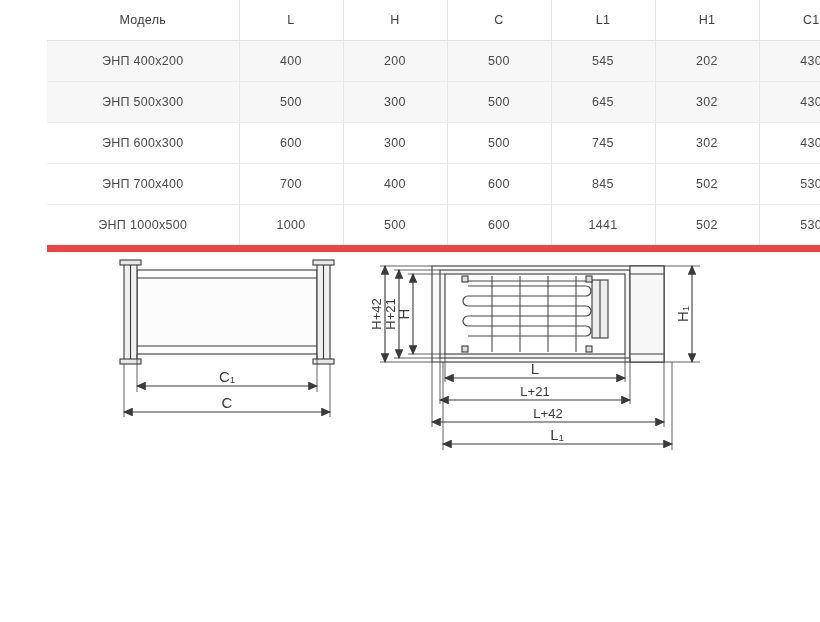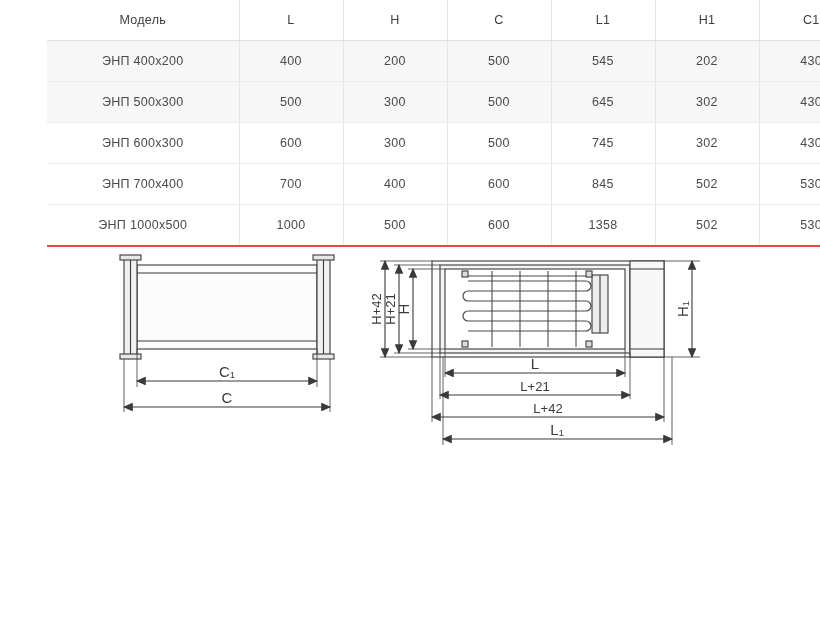--- a/index.html
+++ b/index.html
@@ -53,21 +53,21 @@
     border-bottom: 1px solid #e0e0e0;
   }
   table.spec tbody tr.odd td { background: #f7f7f7; }
   table.spec tbody tr.even td { background: #ffffff; }
 
   table.spec td.model,
   table.spec th.model {
     text-align: center;
     font-size: 12.5px;
   }
-  table.spec tbody tr:last-child td { border-bottom: 2px solid #ef4444; }
+  table.spec tbody tr:last-child td { border-bottom: 7px solid #ef4444; }
 
   
   .drawing {
     position: relative;
     width: 820px;
     height: 250px;
     background: #ffffff;
   }
   .drawing svg { display: block; }
 </style>
@@ -132,21 +132,21 @@
         <td>600</td>
         <td>845</td>
         <td>502</td>
         <td>530</td>
       </tr>
       <tr class="even">
         <td class="model">ЭНП 1000x500</td>
         <td>1000</td>
         <td>500</td>
         <td>600</td>
-        <td>1358</td>
+        <td>1441</td>
         <td>502</td>
         <td>530</td>
       </tr>
     </tbody>
   </table>
 
   <div class="drawing">
     <svg width="820" height="250" viewBox="0 0 820 250" xmlns="http://www.w3.org/2000/svg">
       <defs>
         <marker id="arrEnd" markerWidth="9" markerHeight="8" refX="8" refY="4" orient="auto">

